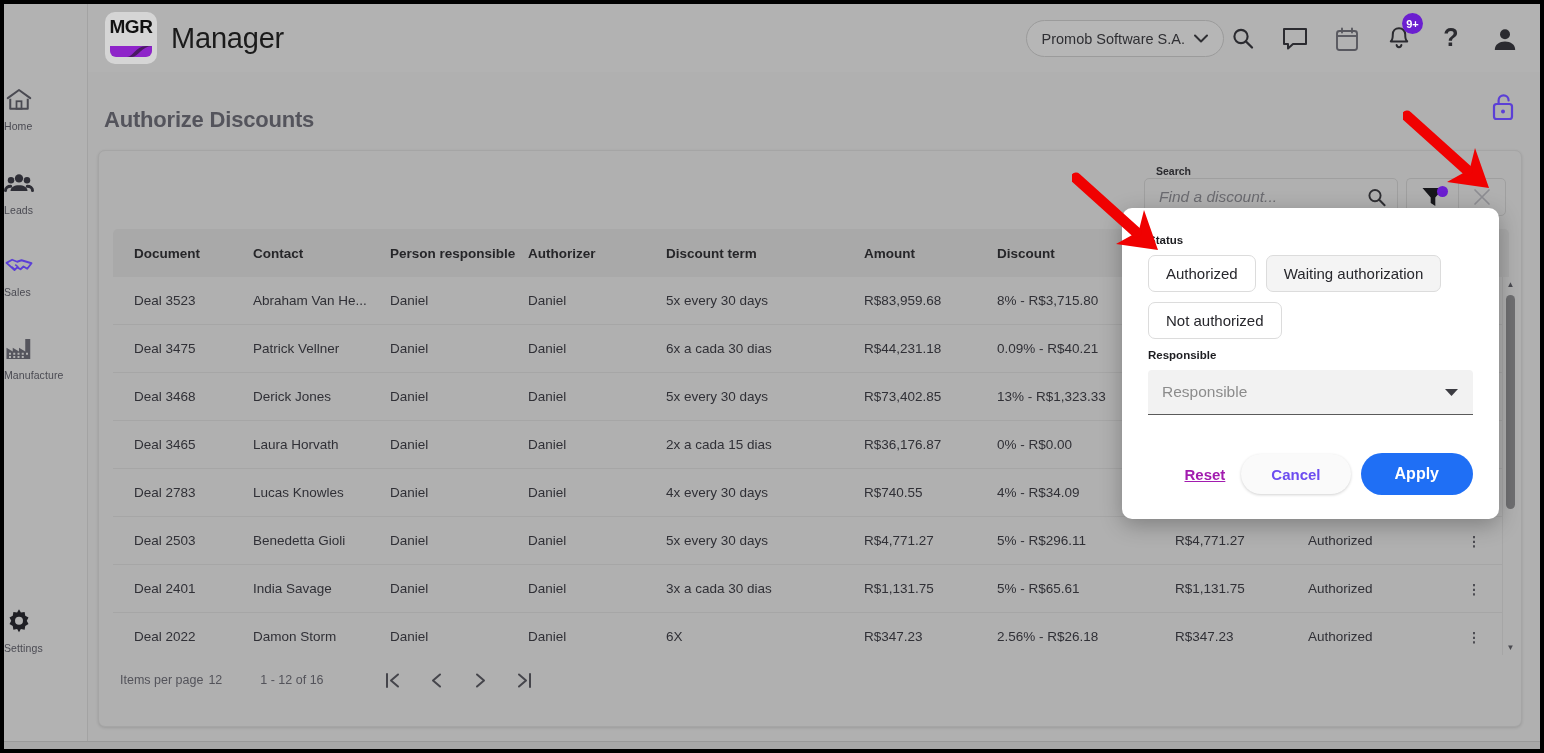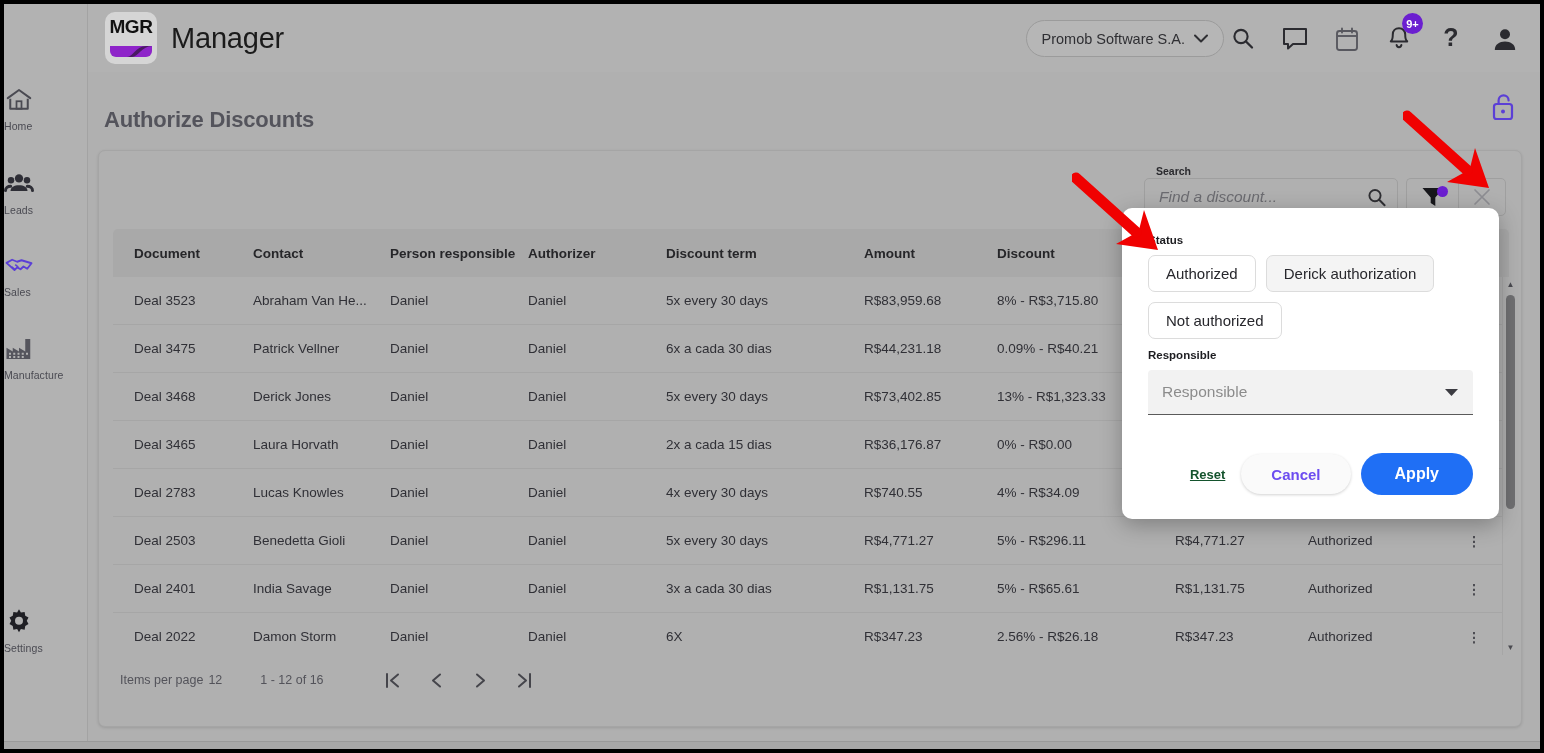--- a/index.html
+++ b/index.html
@@ -304,21 +304,21 @@
     display: flex; align-items: center;
     padding: 0 14px;
     cursor: pointer;
   }
   #resp-value { flex: 1; font-size: 15.5px; color: #8c8c8c; }
   #fp-actions {
     position: absolute; right: 26px; bottom: 24px;
     display: flex; align-items: center; gap: 0;
   }
   #reset-btn {
-    font-size: 13px; color: #14532d; font-weight: bold;
+    font-size: 15px; color: #a21caf; font-weight: bold;
     margin-right: 16px; cursor: pointer; text-decoration: underline;
   }
   #cancel-btn {
     height: 40px; padding: 0 30px;
     border-radius: 21px;
     background: #fafafa;
     box-shadow: 0 1px 3px rgba(0,0,0,.18);
     color: #6c4cf0; font-size: 15px; font-weight: bold;
     display: flex; align-items: center; justify-content: center;
     cursor: pointer;
@@ -650,21 +650,21 @@
           </svg>
         </div>
       </div>
     </div>
   </section>
 
   <div id="filter-panel">
     <div class="fp-label">Status</div>
     <div class="chip-row" id="status-chips">
         <div class="chip">Authorized</div>
-        <div class="chip filled">Derick authorization</div>
+        <div class="chip filled">Waiting authorization</div>
         <div class="chip">Not authorized</div>
       </div>
 
     <div class="fp-label" id="resp-label">Responsible</div>
     <div id="resp-select">
       <span id="resp-value">Responsible</span>
       <svg width="15" height="9" viewBox="0 0 15 9">
         <path d="M1 1h13L7.5 8z" fill="#3c3c42"></path>
       </svg>
     </div>

